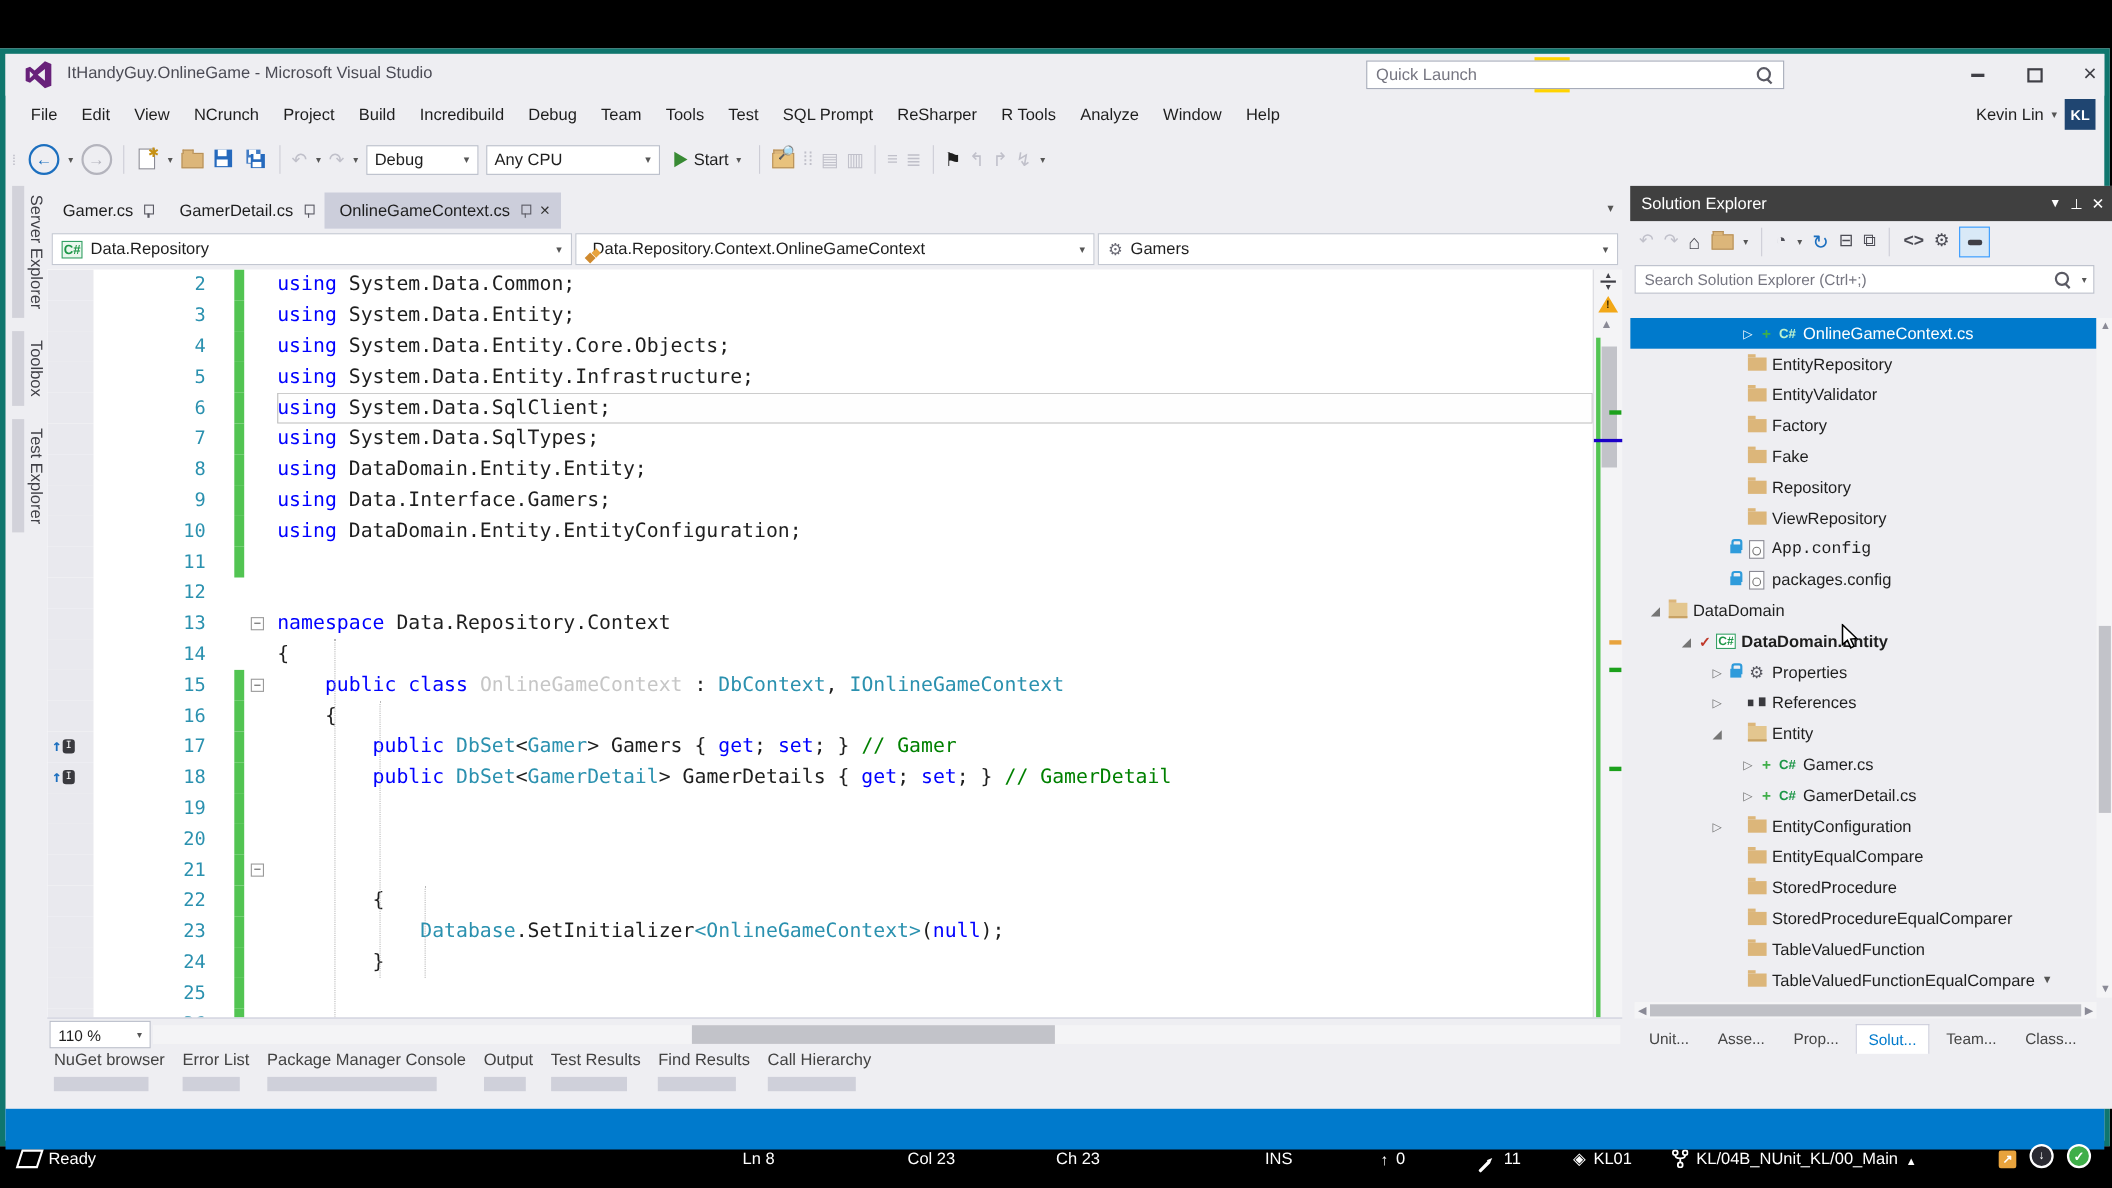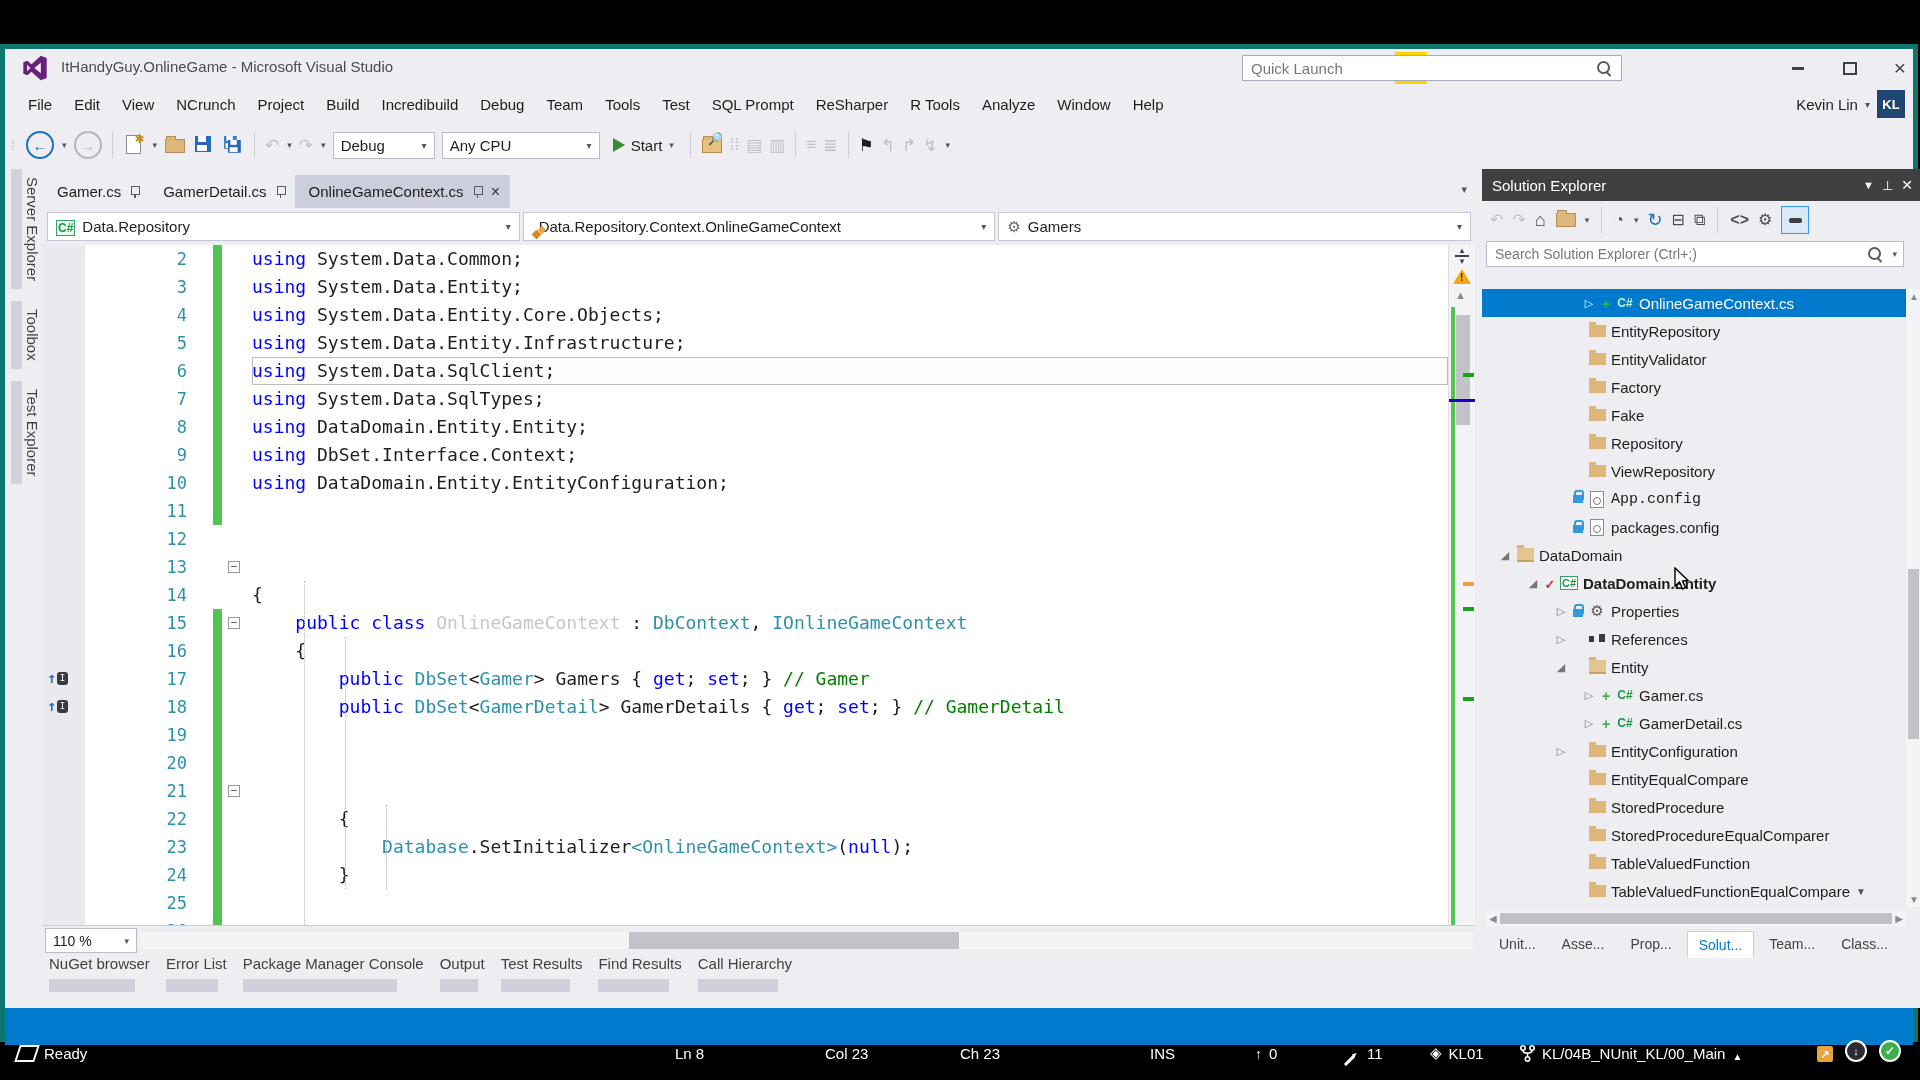--- a/index.html
+++ b/index.html
@@ -424,21 +424,21 @@
               <div class="cl-n">8</div>
               <div class="cl-g on"></div>
               <div class="cl-o"></div>
               <div class="cl-t"><span class="k">using</span><span class="p"> DataDomain.Entity.Entity;</span></div>
             </div>
             <div class="cl">
               <div class="cl-m"></div>
               <div class="cl-n">9</div>
               <div class="cl-g on"></div>
               <div class="cl-o"></div>
-              <div class="cl-t"><span class="k">using</span><span class="p"> DbSet.Interface.Context;</span></div>
+              <div class="cl-t"><span class="k">using</span><span class="p"> Data.Interface.Gamers;</span></div>
             </div>
             <div class="cl">
               <div class="cl-m"></div>
               <div class="cl-n">10</div>
               <div class="cl-g on"></div>
               <div class="cl-o"></div>
               <div class="cl-t"><span class="k">using</span><span class="p"> DataDomain.Entity.EntityConfiguration;</span></div>
             </div>
             <div class="cl">
               <div class="cl-m"></div>
@@ -454,20 +454,21 @@
               <div class="cl-o"></div>
               <div class="cl-t"></div>
             </div>
             <div class="cl">
               <div class="cl-m"></div>
               <div class="cl-n">13</div>
               <div class="cl-g"></div>
               <div class="cl-o">
                 <span class="foldbox">−</span>
               </div>
+              <div class="cl-t"><span class="k">namespace</span><span class="p"> Data.Repository.Context</span></div>
             </div>
             <div class="cl">
               <div class="cl-m"></div>
               <div class="cl-n">14</div>
               <div class="cl-g"></div>
               <div class="cl-o"></div>
               <div class="cl-t"><span class="p">{</span></div>
             </div>
             <div class="cl">
               <div class="cl-m"></div>

